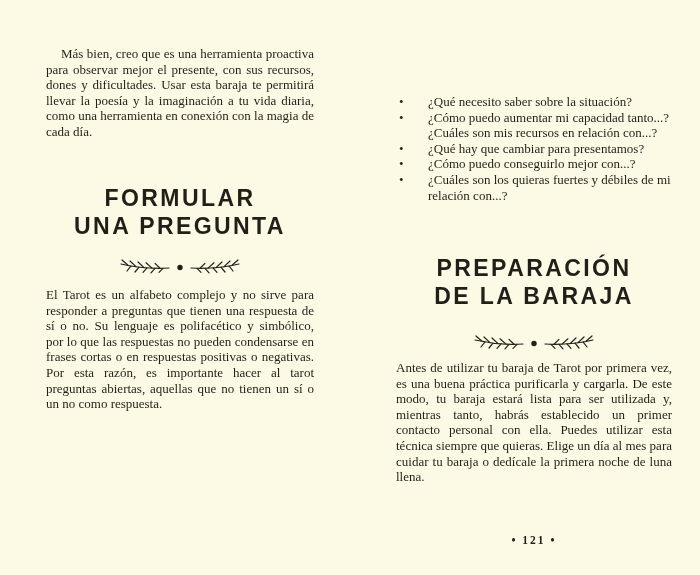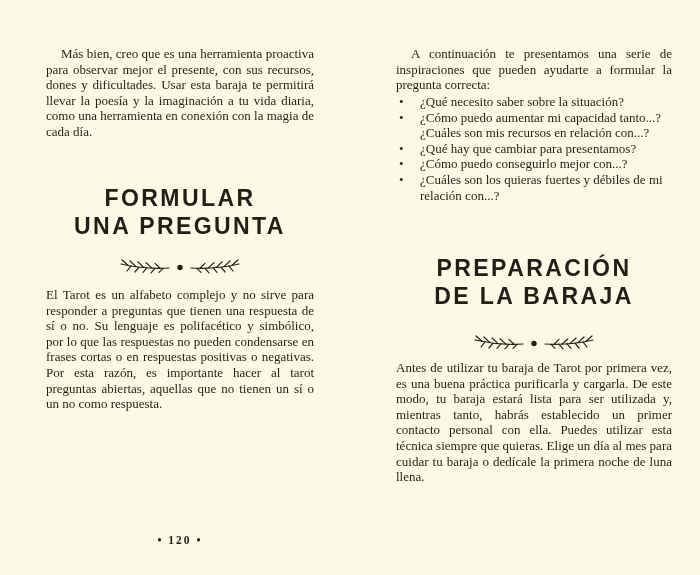--- a/index.html
+++ b/index.html
@@ -38,21 +38,21 @@
   .heading .hline { display:block; }
 
   .ornament { text-align:center; }
   .ornament svg { display:inline-block; vertical-align:middle; color:var(--ink); }
 
   ul.qlist { list-style:none; margin:0; padding:0; }
   ul.qlist li {
     display:flex; font-size:13px; line-height:15.6px; text-align:left;
   }
   .bullet-dot { flex:none; width:24px; padding-left:3px; }
-  .bullet-text { flex:1; }
+  .bullet-text { flex:1;margin-left:8px; }
 
   
   .lp-intro    { top:46px; }
   .lp-heading  { top:184px; }
   .lp-ornament { top:256px; }
   .lp-text     { top:287px; }
 
   .rp-intro    { top:46px; }
   .rp-bullets  { top:94px; }
   .rp-heading  { top:254px; }
@@ -109,26 +109,24 @@
           </g>
         </g>
         <circle cx="63" cy="10.5" r="2.7" fill="currentColor"></circle>
       </svg>
     </div>
 
     <div class="block lp-text">
       <p class="body-text">El Tarot es un alfabeto complejo y no sirve para responder a preguntas que tienen una respuesta de sí o no. Su lenguaje es polifacético y simbólico, por lo que las respuestas no pueden condensarse en frases cortas o en respuestas positivas o negativas. Por esta razón, es importante hacer al tarot preguntas abiertas, aquellas que no tienen un sí o un no como respuesta.</p>
     </div>
 
-    <div class="block pagenum">• 120 •</div>
   </section>
 
   <section class="page page-right">
 
-    <p class="block body-text indent rp-intro">A continuación te presentamos una serie de inspiraciones que pueden ayudarte a formular la pregunta correcta:</p>
 
     <ul class="block qlist rp-bullets">
       <li>
         <span class="bullet-dot">•</span>
         <span class="bullet-text">¿Qué necesito saber sobre la situación?</span>
       </li>
       <li>
         <span class="bullet-dot">•</span>
         <span class="bullet-text">¿Cómo puedo aumentar mi capacidad tanto...? ¿Cuáles son mis recursos en relación con...?</span>
       </li>
@@ -182,15 +180,16 @@
           </g>
         </g>
         <circle cx="63" cy="10.5" r="2.7" fill="currentColor"></circle>
       </svg>
     </div>
 
     <div class="block rp-text">
       <p class="body-text">Antes de utilizar tu baraja de Tarot por primera vez, es una buena práctica purificarla y cargarla. De este modo, tu baraja estará lista para ser utilizada y, mientras tanto, habrás establecido un primer contacto personal con ella. Puedes utilizar esta técnica siempre que quieras. Elige un día al mes para cuidar tu baraja o dedícale la primera noche de luna llena.</p>
     </div>
 
+    <div class="block pagenum">• 121 •</div>
   </section>
 
 </div>
 
 </body></html>

